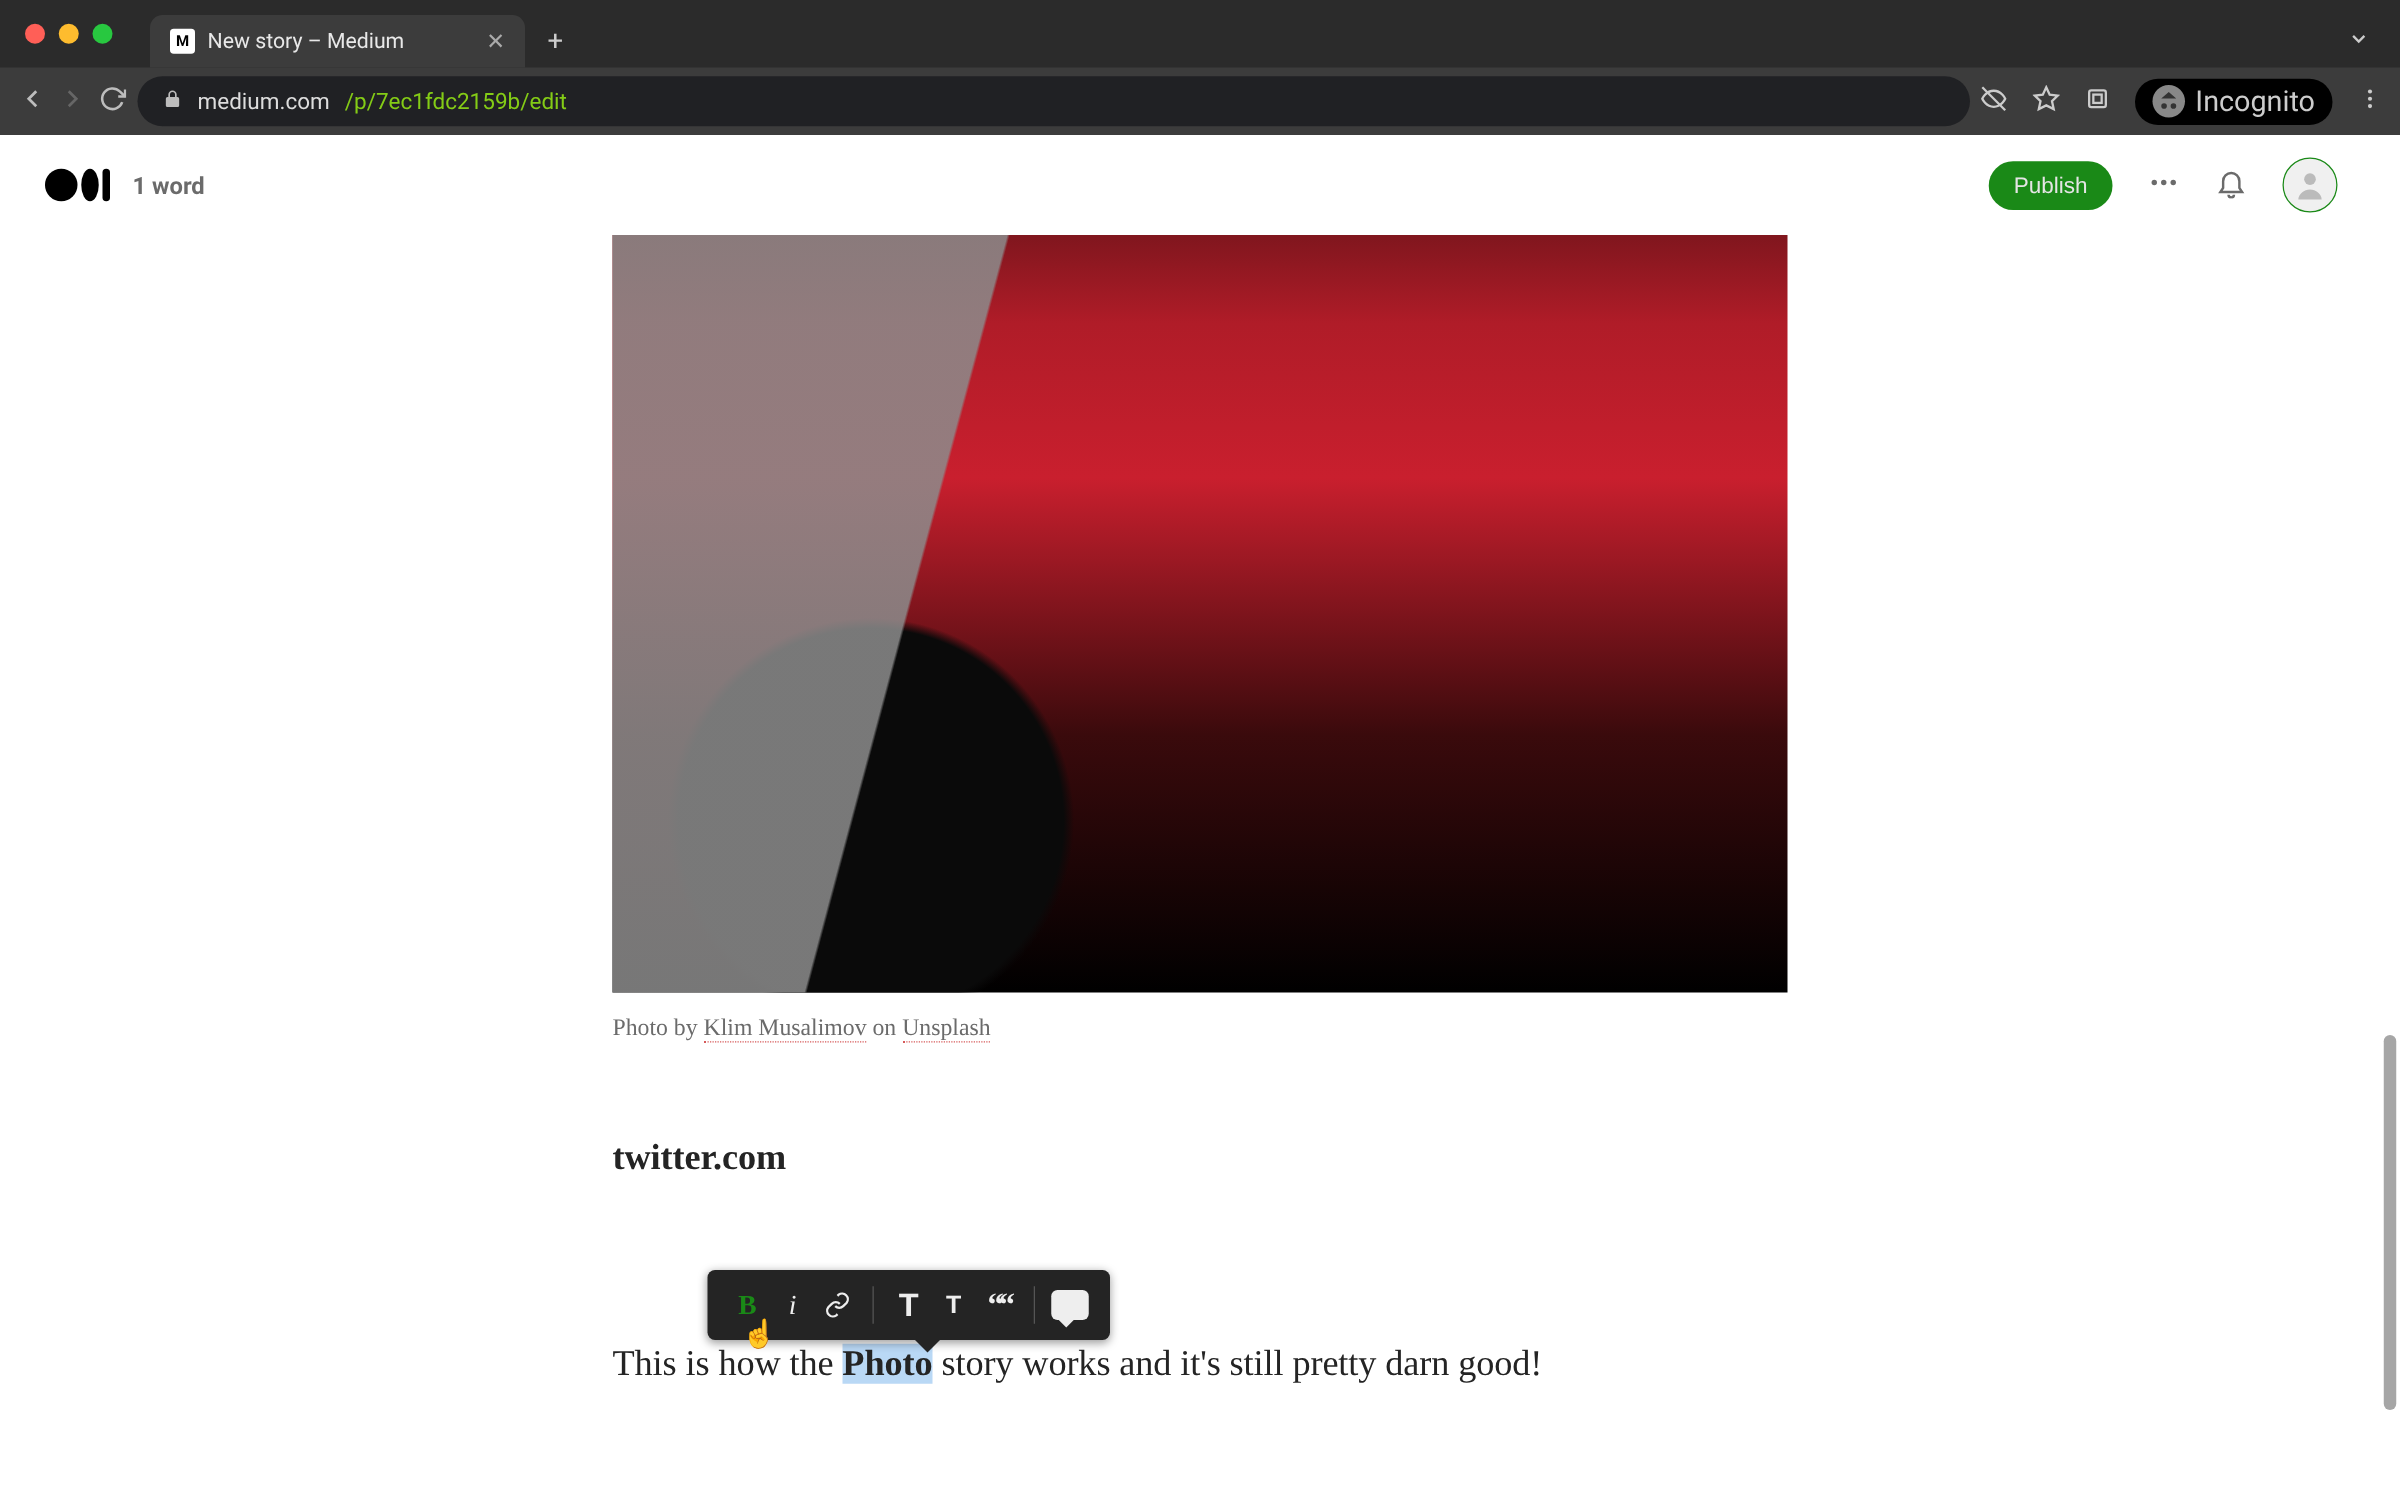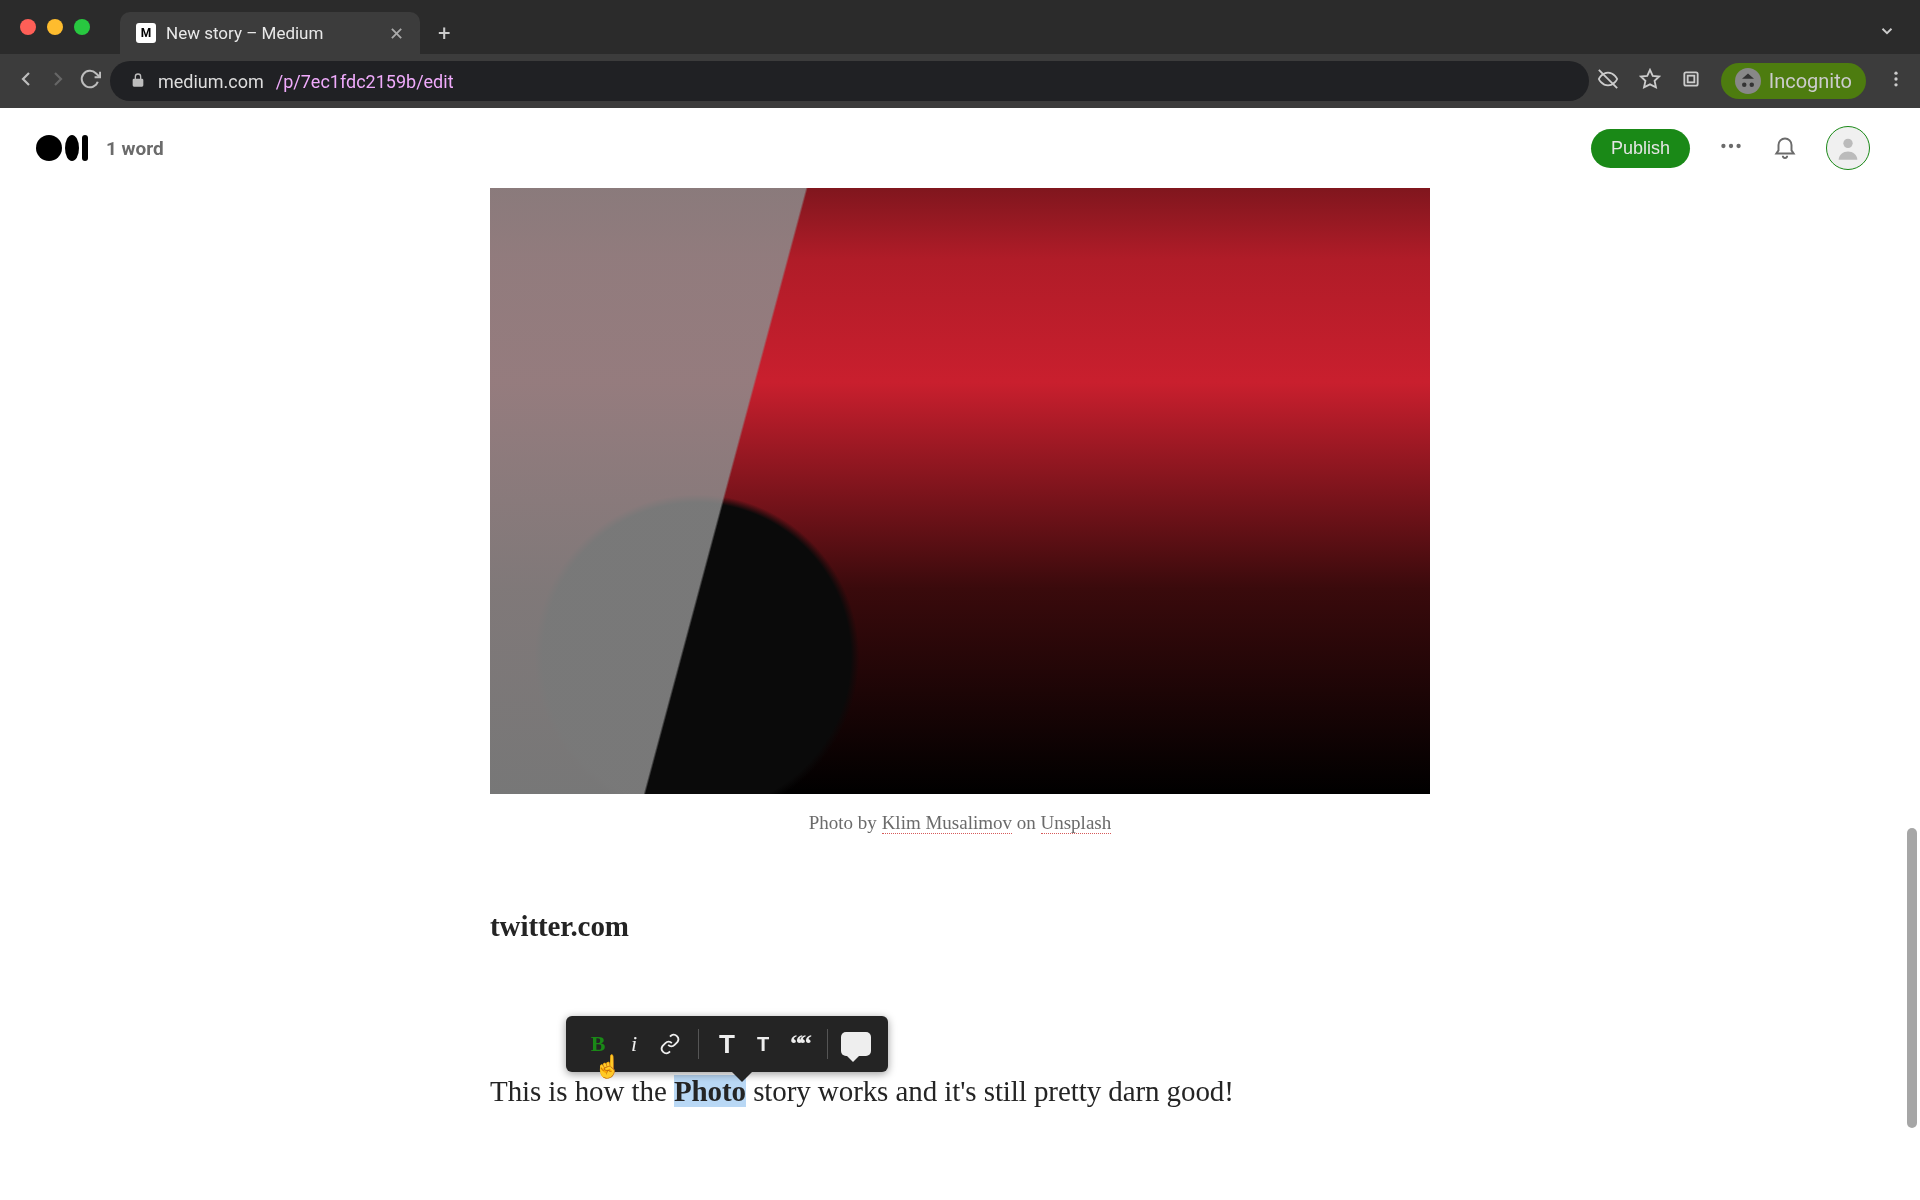--- a/index.html
+++ b/index.html
@@ -17,23 +17,23 @@
     .tab-favicon { width: 20px; height: 20px; background: #fff; border-radius: 3px; display:flex; align-items:center; justify-content:center; font-size:12px; font-weight:bold; color:#000; }
     .tab-title { color: #e8e8e8; font-size: 17px; flex: 1; }
     .tab-close { color: #aaa; font-size: 18px; }
     .newtab { color: #ccc; font-size: 22px; margin-left: 18px; margin-top: 12px; }
     .tab-chevron { margin-left: auto; margin-right: 24px; color: #ccc; margin-top: 12px; }
 
     .addrbar { display: flex; align-items: center; background: #3c3c3c; height: 54px; padding: 0 14px; gap: 8px; }
     .nav-icon { color: #bdbdbd; width: 24px; text-align: center; }
     .nav-icon.disabled { color: #666; }
     .urlbox { flex: 1; background: #202124; border-radius: 24px; height: 40px; display: flex; align-items: center; padding: 0 20px; color: #ddd; font-size: 18px; gap: 12px; }
-    .urlbox .dim { color: #f0abfc; }
+    .urlbox .dim { color: #84cc16; }
     .right-controls { display: flex; align-items: center; gap: 20px; color: #ccc; }
-    .incognito-pill { display: flex; align-items: center; gap: 8px; background: #4d7c0f; padding: 5px 14px; border-radius: 20px; font-size: 20px; }
+    .incognito-pill { display: flex; align-items: center; gap: 8px; background: #000000; padding: 5px 14px; border-radius: 20px; font-size: 23px; }
     .incog-avatar { width:26px; height:26px; background:#888; border-radius:50%; display:flex; align-items:center; justify-content:center; font-size:14px; }
 
     
     .page { position: relative; background: #fff; height: calc(1200px - 108px); }
     .medium-topbar { position: fixed; top: 108px; left: 0; right: 14px; height: 80px; display: flex; align-items: center; padding: 0 36px; background: #fff; z-index: 5; }
     .medium-logo { display: flex; gap: 3px; margin-right: 18px; }
     .logo-circ { width: 26px; height: 26px; background: #000; border-radius: 50%; }
     .logo-ellipse { width: 14px; height: 26px; background: #000; border-radius: 50%; }
     .logo-bar { width: 6px; height: 26px; background: #000; border-radius: 4px; }
     .wordcount { color: #6b6b6b; font-size: 19px; font-weight: bold; }
@@ -49,21 +49,21 @@
       background:
         linear-gradient(105deg, rgba(140,140,140,0.85) 0%, rgba(140,140,140,0.85) 30%, rgba(0,0,0,0) 30.2%),
         radial-gradient(ellipse 280px 280px at 22% 80%, #0a0a0a 0%, #0a0a0a 55%, rgba(0,0,0,0) 58%),
         linear-gradient(180deg, #4a0f12 0%, #b01c28 22%, #c91f2e 40%, #3a0a0c 70%, #000 100%);
       position: relative;
     }
     .hero-img::after{
       content:""; position:absolute; left:0; right:0; top:0; height:28px;
       background: linear-gradient(180deg, rgba(255,255,255,0.9), rgba(255,255,255,0));
     }
-    .caption { text-align: center; color: #6b6b6b; font-size: 19px; font-family: Georgia, serif; margin-top: 18px; }
+    .caption { text-align: left; color: #6b6b6b; font-size: 19px; font-family: Georgia, serif; margin-top: 18px; }
     .caption a { color: #6b6b6b; text-decoration: none; border-bottom: 1px dotted #d65a5a; }
 
     .body-text { font-family: Georgia, 'Times New Roman', serif; font-size: 29px; color: #242424; line-height: 1.55; letter-spacing: -0.003em; }
     .para1 { margin-top: 70px; font-weight: bold; }
     .para2 { margin-top: 120px; }
     .highlighted-word { background: #b9d8f5; font-weight: 700; }
 
     
     .floating-toolbar {
       position: absolute; background: #242424; border-radius: 6px;

